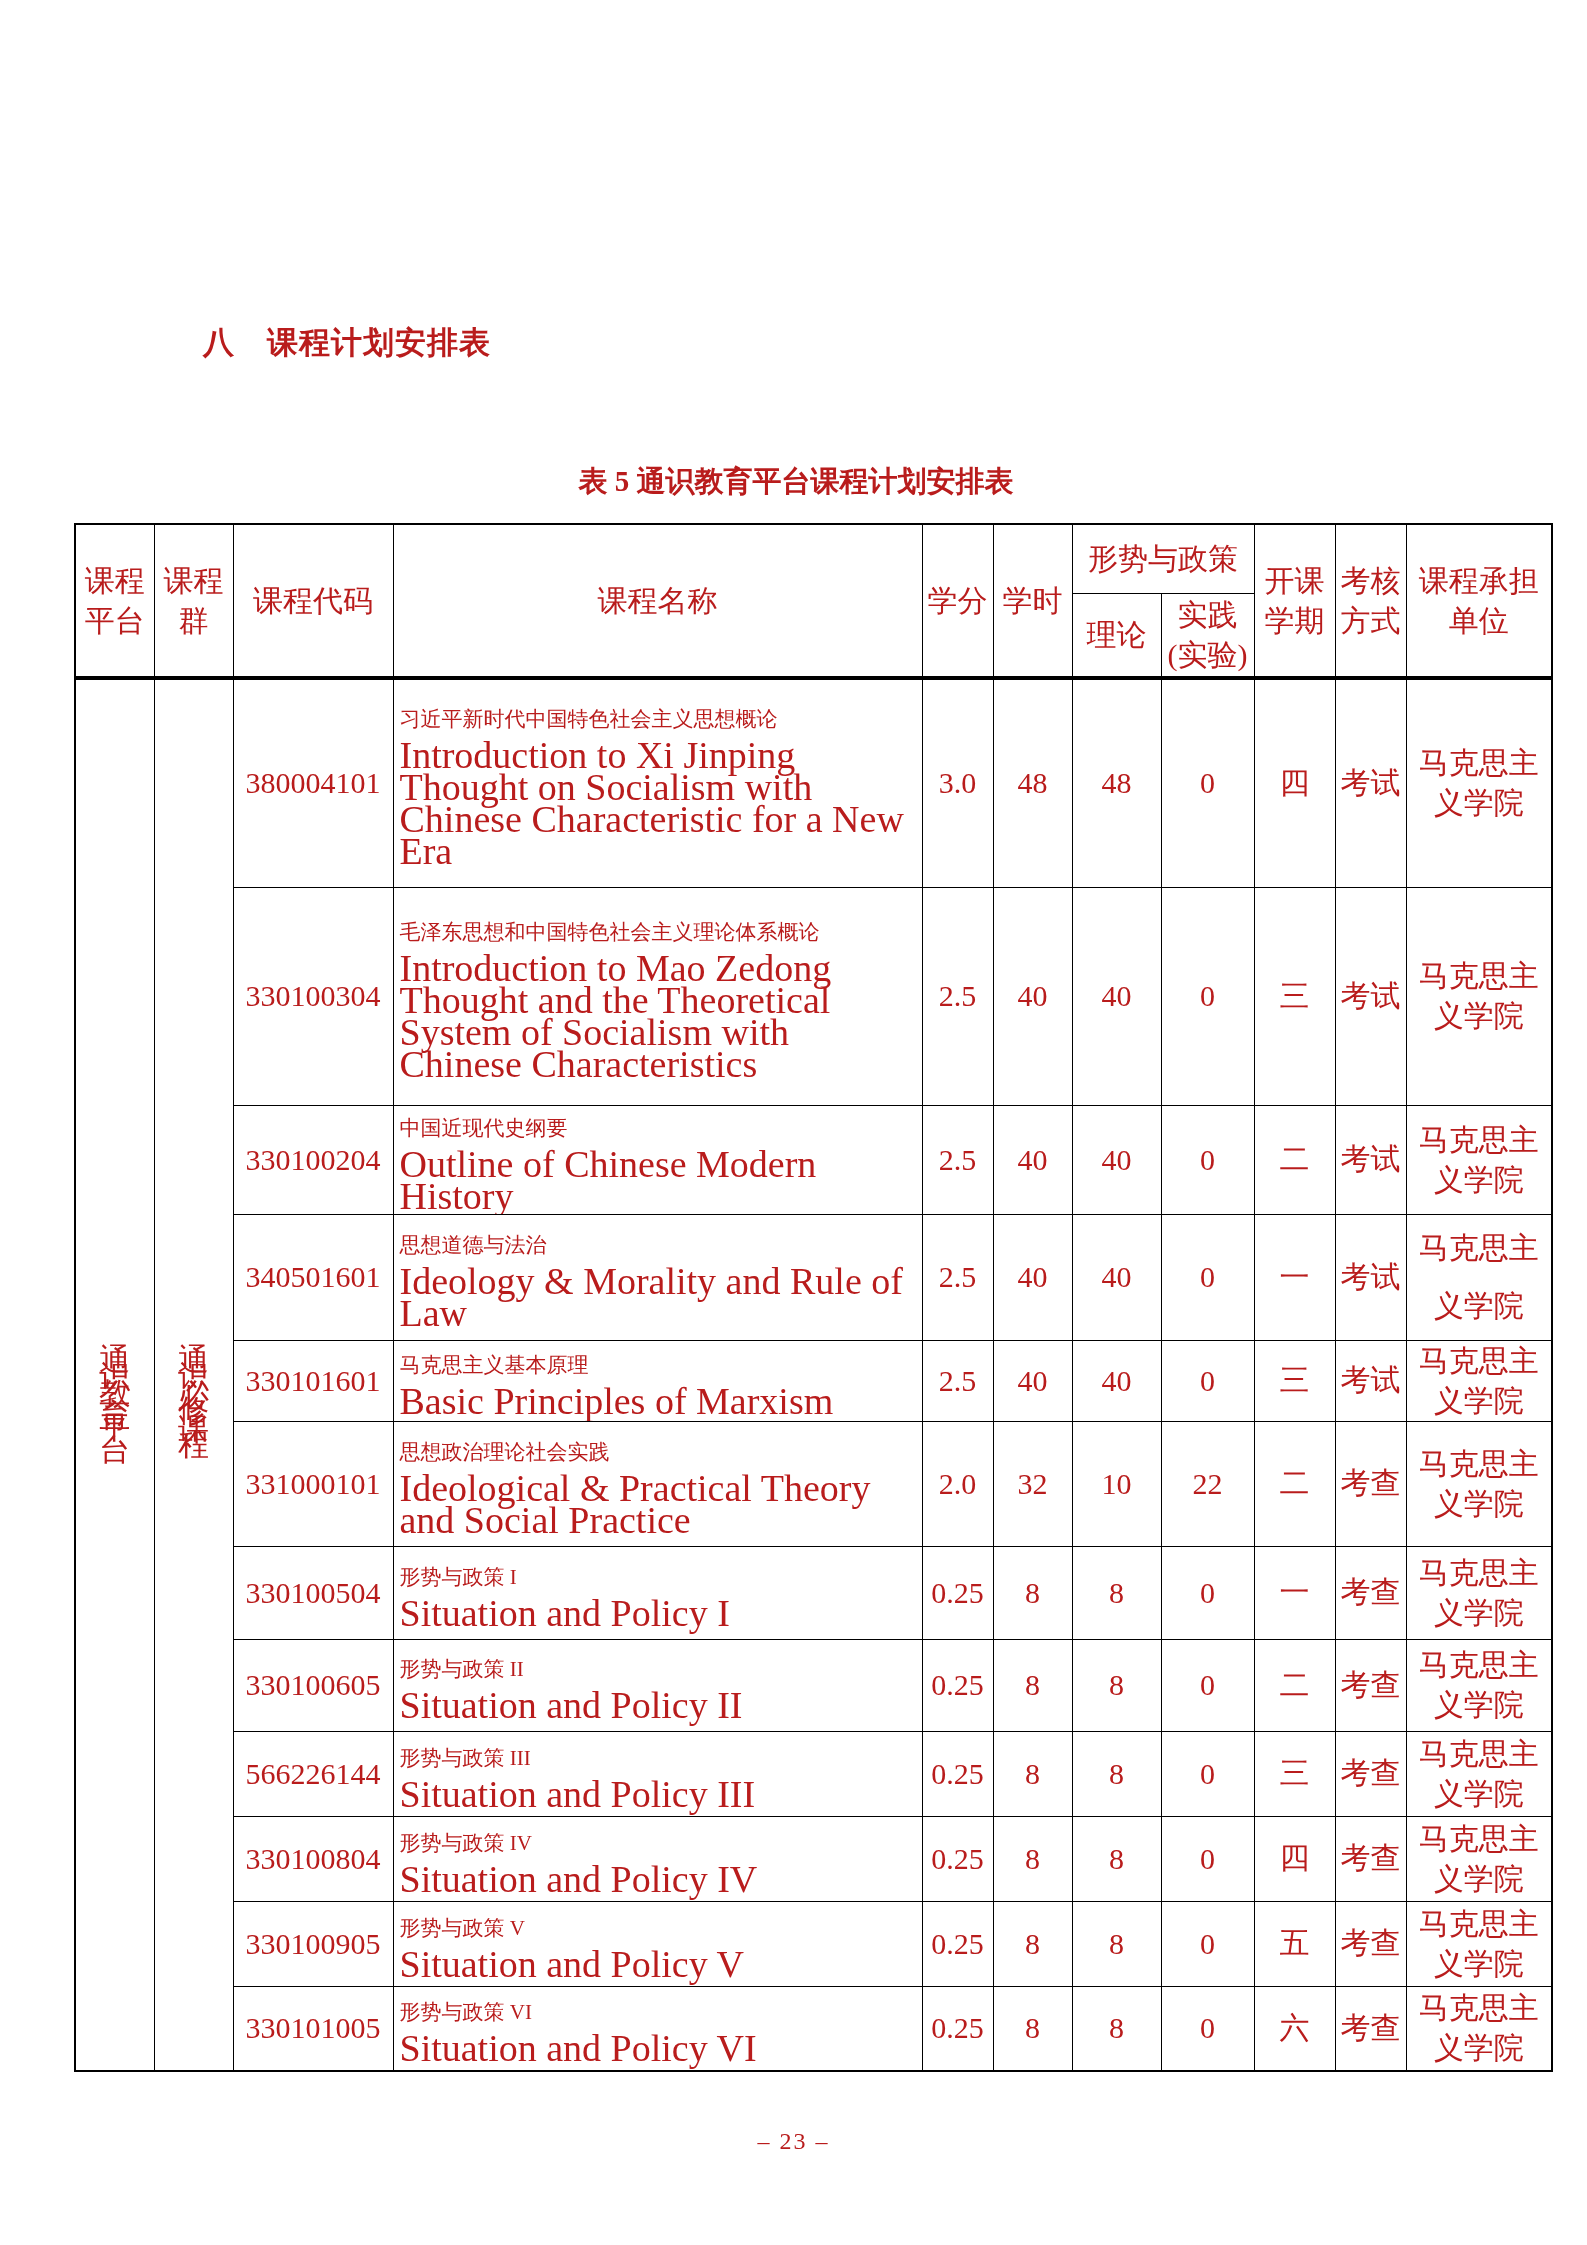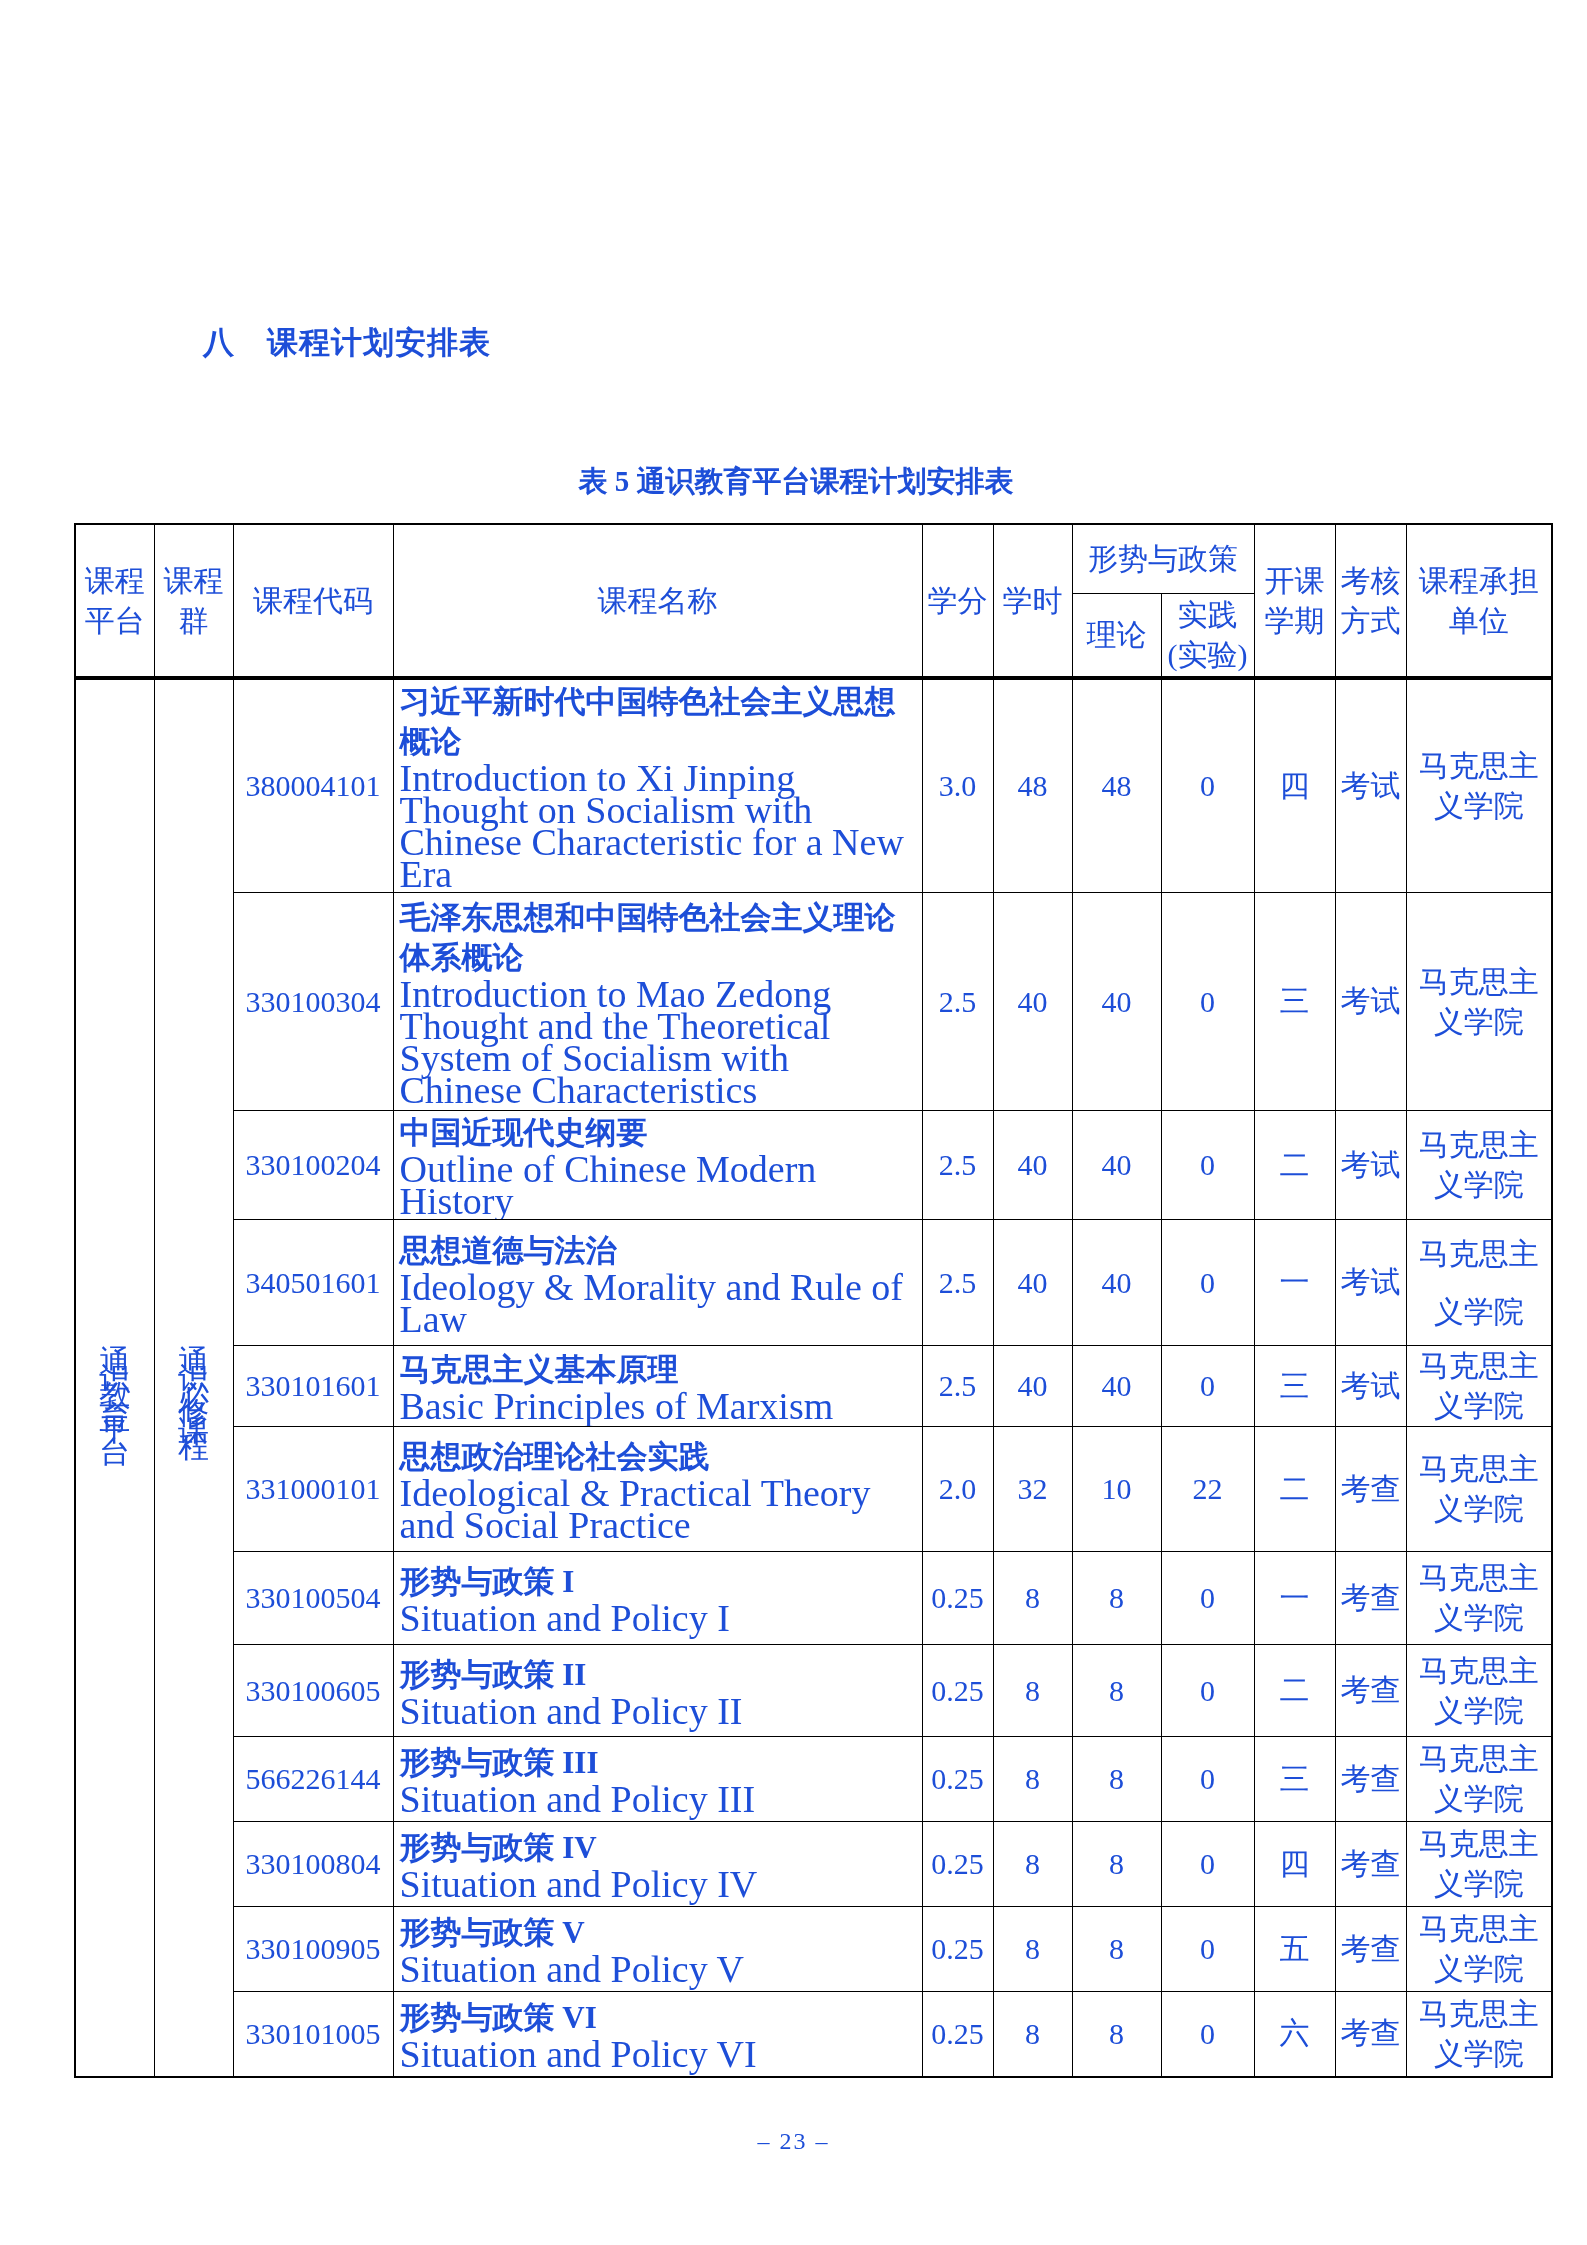--- a/index.html
+++ b/index.html
@@ -1,21 +1,21 @@
 <!DOCTYPE html>
 <html><head>
 <meta charset="utf-8">
 <style>
   html,body{margin:0;padding:0;background:#888;}
   .page{
     position:relative;
     width:1587px;height:2245px;
     background:#ffffff;
     font-family:"Liberation Serif","DejaVu Serif",serif;
-    color:#1d4ed8;
+    color:#b91c1c;
     overflow:hidden;
   }
   .heading{
     position:absolute;left:203px;top:322px;
     font-family:"Liberation Sans","DejaVu Sans",sans-serif;
     font-weight:700;font-size:31px;letter-spacing:1px;
     white-space:pre;
   }
   .table-title{
     position:absolute;left:5px;right:0;top:462px;
@@ -58,21 +58,21 @@
   .vtext{
     display:inline-block;
     writing-mode:vertical-rl;
     text-orientation:upright;
     font-size:31px;
     letter-spacing:18px;
     line-height:1;
   }
   td.code{text-align:center;font-size:30px;}
   td.name{text-align:left;padding:2px 8px 2px 6px;}
-  .name-cn{font-size:31px;line-height:40px;font-weight:bold;}
+  .name-cn{font-size:21px;line-height:40px;}
   .name-en{font-size:38px;line-height:32px;}
   td.num,td.sem,td.assess{text-align:center;font-size:30px;}
   td.unit{text-align:center;font-size:30px;line-height:40px;padding:0 2px;}
   td.unit.gap-unit{line-height:58px;}
   .footer{
     position:absolute;left:0;right:0;top:2128px;
     text-align:center;
     font-size:24px;
     letter-spacing:2px;
     white-space:pre;

